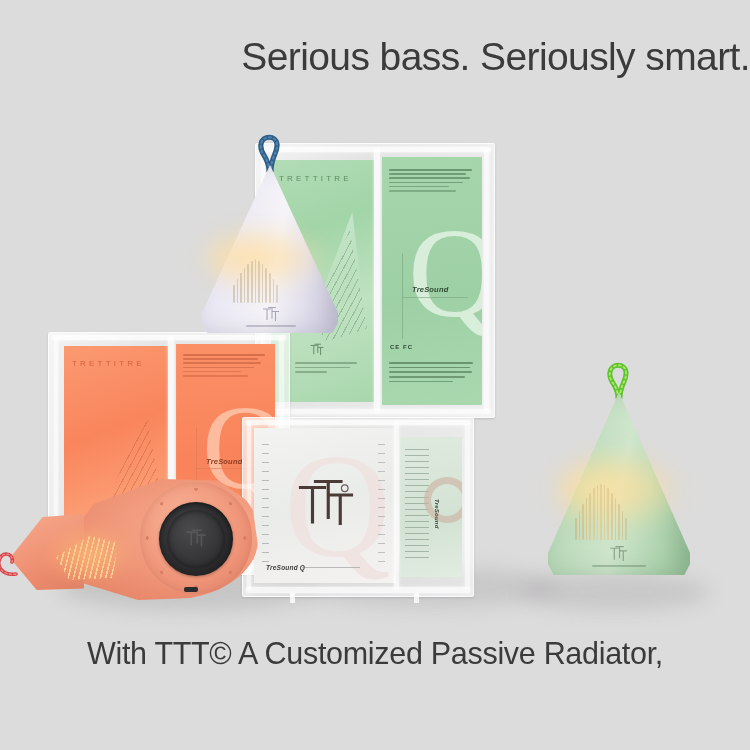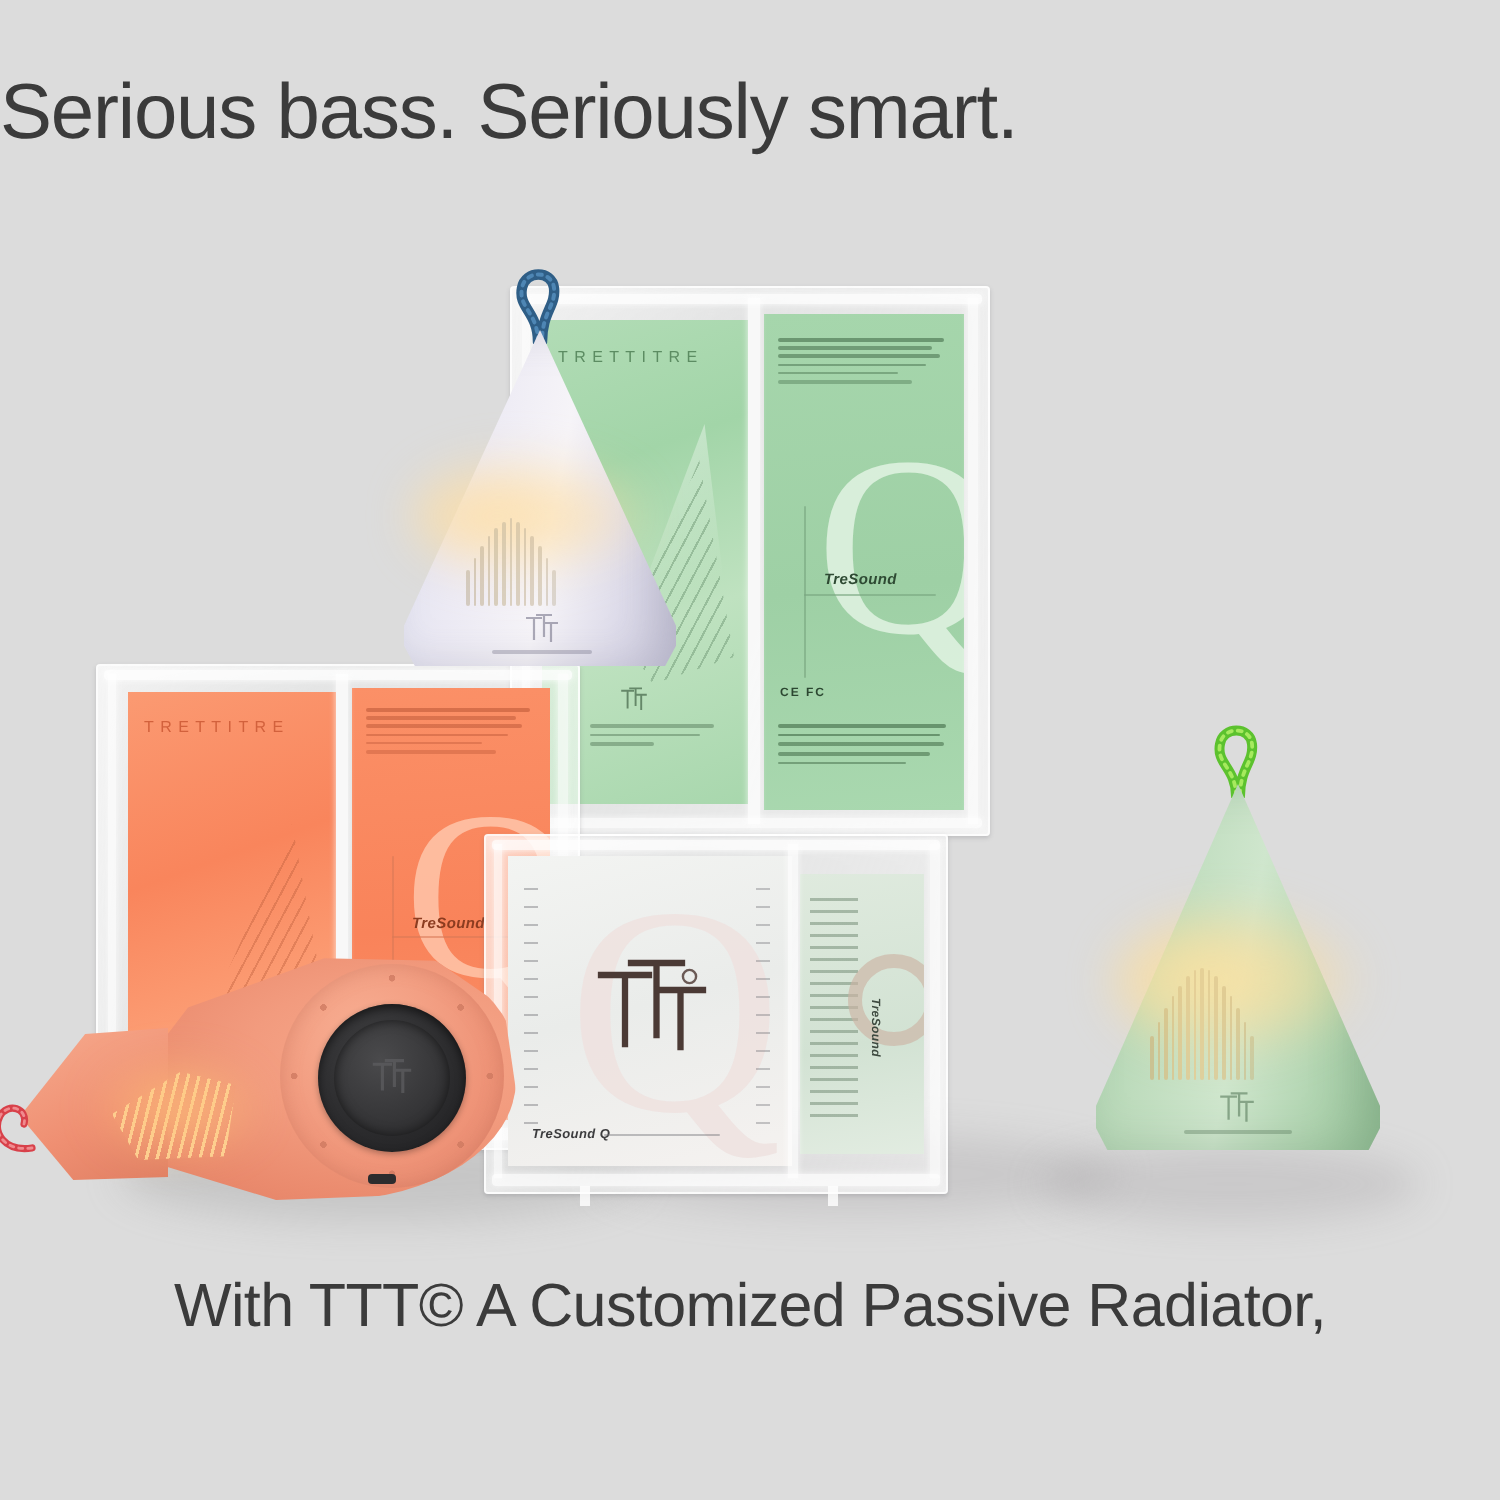--- a/index.html
+++ b/index.html
@@ -6,21 +6,21 @@
   html,body { width:750px; height:750px; overflow:hidden; }
   body {
     background:#dcdcdc;
     font-family:"Liberation Sans", sans-serif;
     position:relative;
   }
 
   
   .headline-top{
     position:absolute; top:34px; left:0; width:750px;
-    text-align:left; font-size:39px; line-height:46px;
+    text-align:right; font-size:39px; line-height:46px;
     color:#3b3b3b; letter-spacing:-0.6px; font-weight:400;
     z-index:60;
   }
   .headline-bottom{
     position:absolute; top:634px; left:0; width:750px;
     text-align:center; color:#3b3b3b; z-index:60;
   }
   .headline-bottom .l1{ display:block; font-size:30.5px; line-height:38px; letter-spacing:-0.3px;}
   .headline-bottom .l2{ display:block; font-size:30.5px; line-height:40px; letter-spacing:-0.3px;}
 

